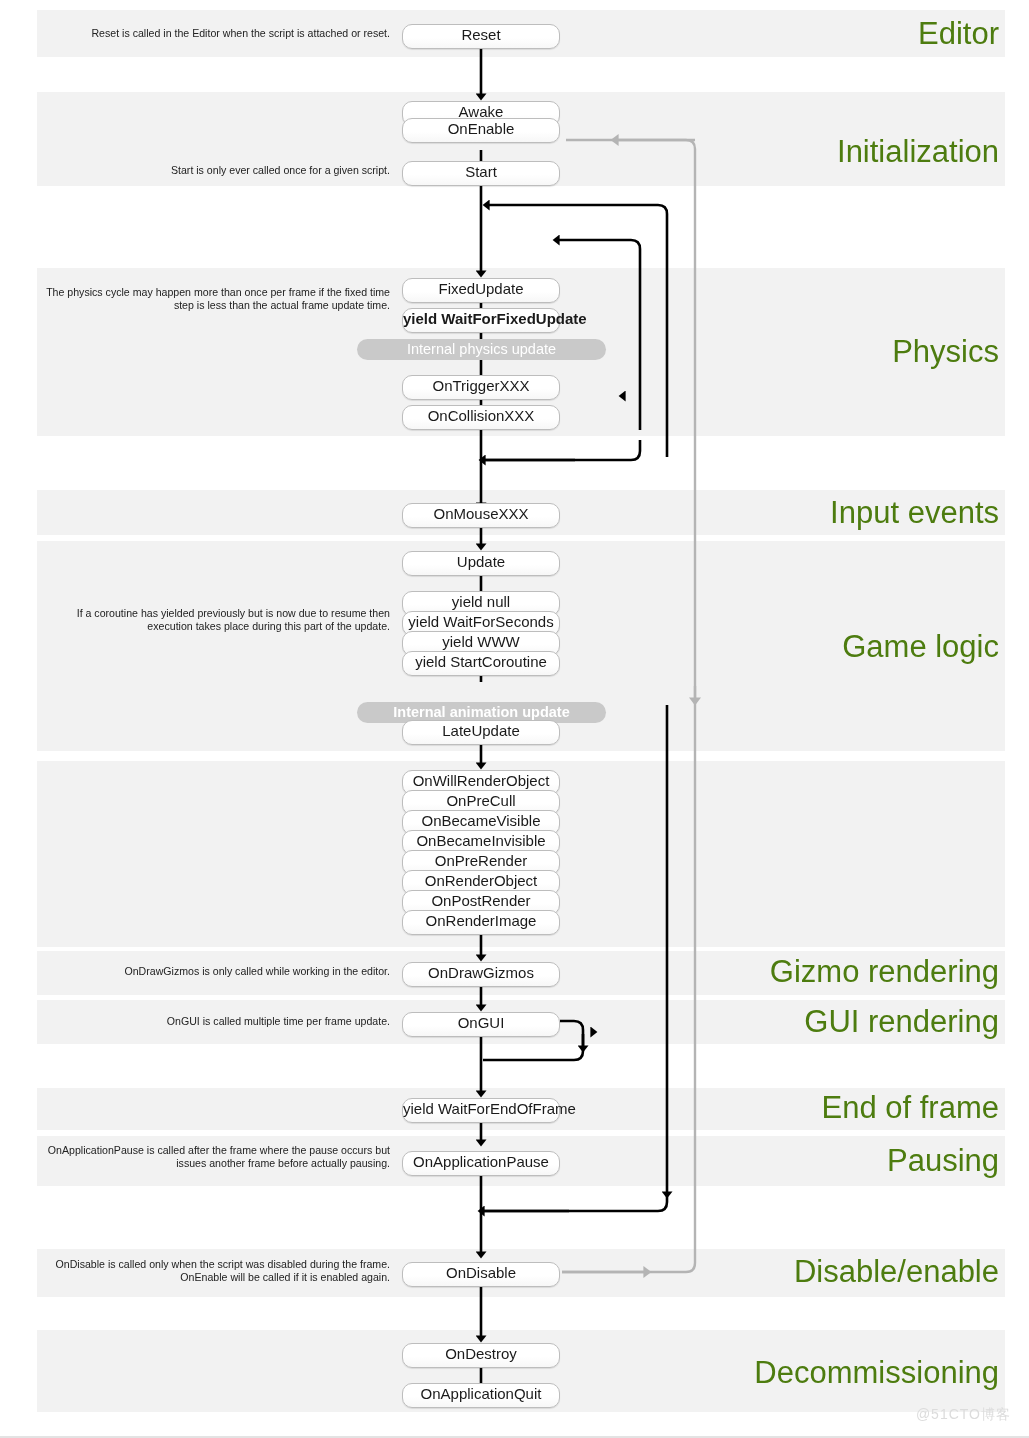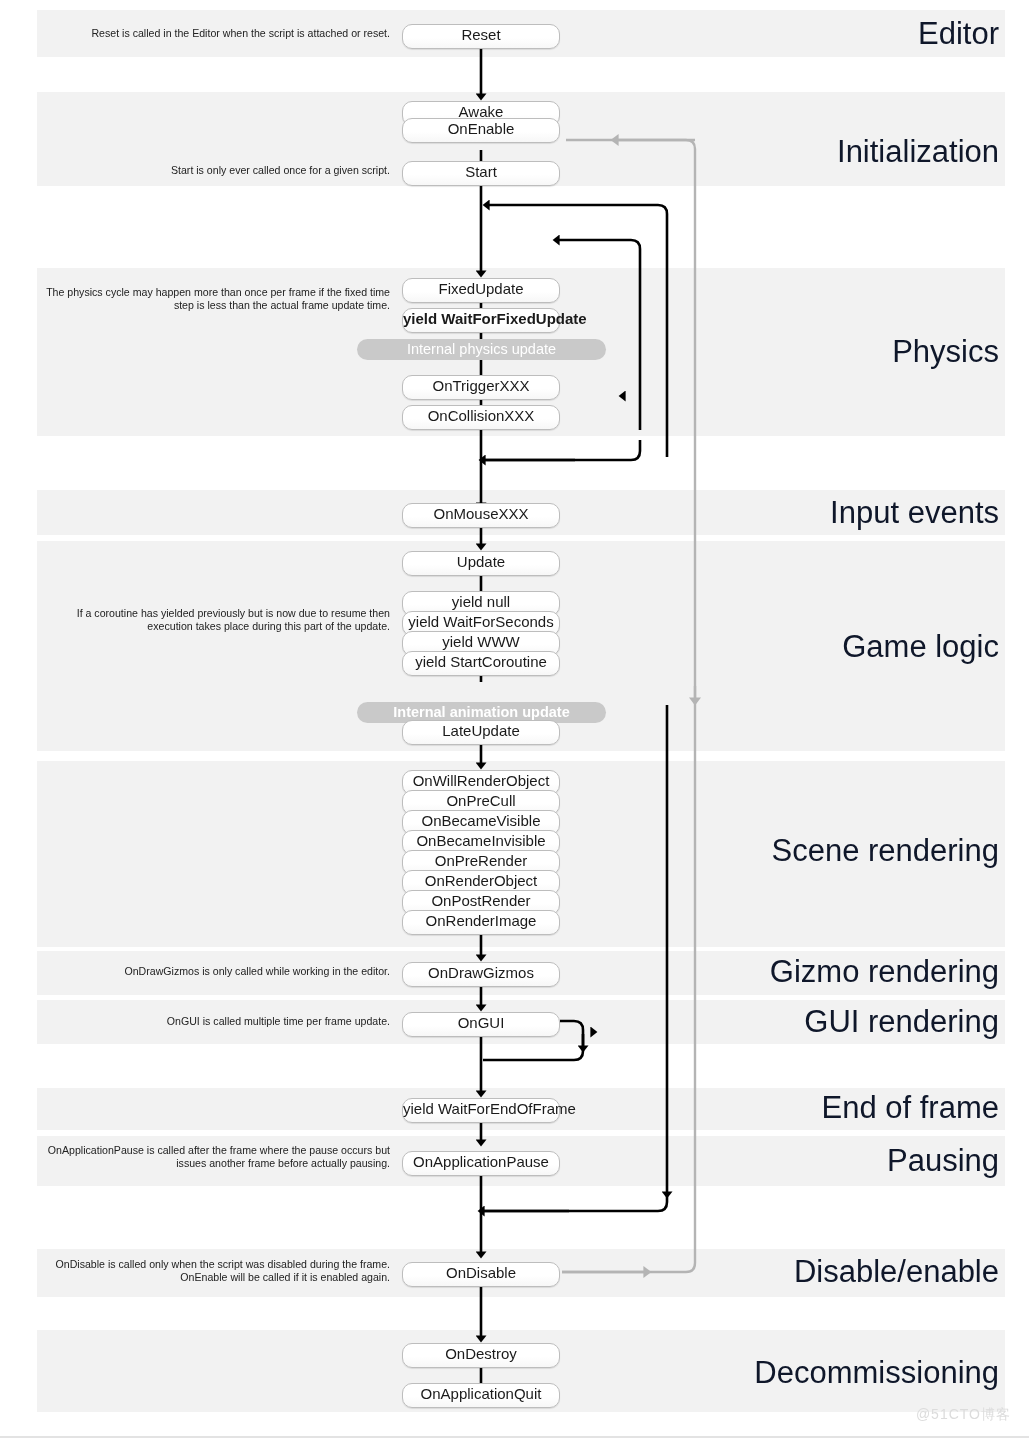--- a/index.html
+++ b/index.html
@@ -20,21 +20,21 @@
   
   .band {
     position: absolute;
     left: 37px;
     width: 968px;
     background: #f2f2f2;
   }
   .band-label {
     position: absolute;
     right: 30px;
-    color: #0f172a;
+    color: #4d7c0f;
     font-size: 31px;
     line-height: 1;
     white-space: nowrap;
     font-weight: 400;
     letter-spacing: 0px;
   }
   
   .node {
     position: absolute;
     left: 402px;
@@ -210,21 +210,20 @@
       <path d="M695,683 L695,149 Q695,140 686,140 L566,140"></path>
       <path d="M695,140 L616,140" marker-end="url(#ah-gray)" transform="rotate(0 695 140)"></path>
     </g>
   </svg>
 
   <div class="band-label" style="top:18px;">Editor</div>
   <div class="band-label" style="top:136px;">Initialization</div>
   <div class="band-label" style="top:336px;">Physics</div>
   <div class="band-label" style="top:497px;">Input events</div>
   <div class="band-label" style="top:631px;">Game logic</div>
-  <div class="band-label" style="top:835px;">Scene rendering</div>
   <div class="band-label" style="top:956px;margin-left:22px;">Gizmo rendering</div>
   <div class="band-label" style="top:1006px;">GUI rendering</div>
   <div class="band-label" style="top:1092px;">End of frame</div>
   <div class="band-label" style="top:1145px;">Pausing</div>
   <div class="band-label" style="top:1256px;">Disable/enable</div>
   <div class="band-label" style="top:1357px;">Decommissioning</div>
 
   <div class="node" style="top:24px;">Reset</div>
   <div class="node" style="top:101px;">Awake</div>
   <div class="node" style="top:118px;">OnEnable</div>

